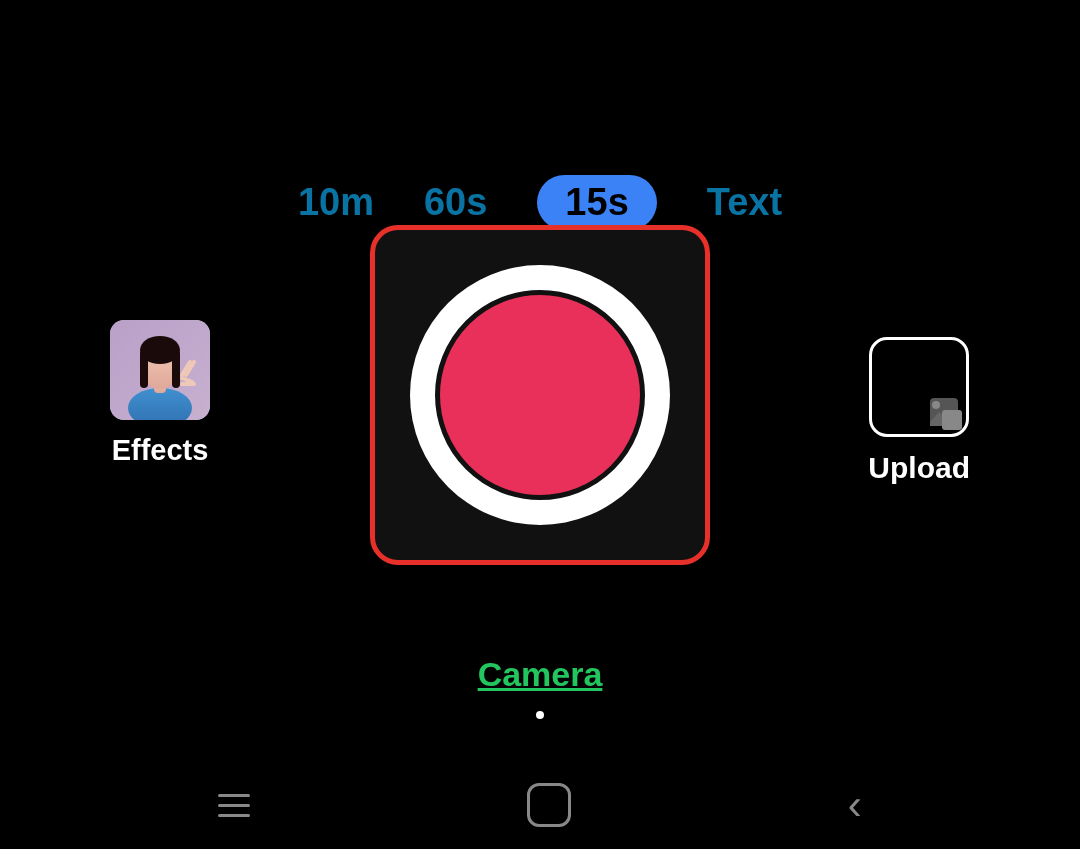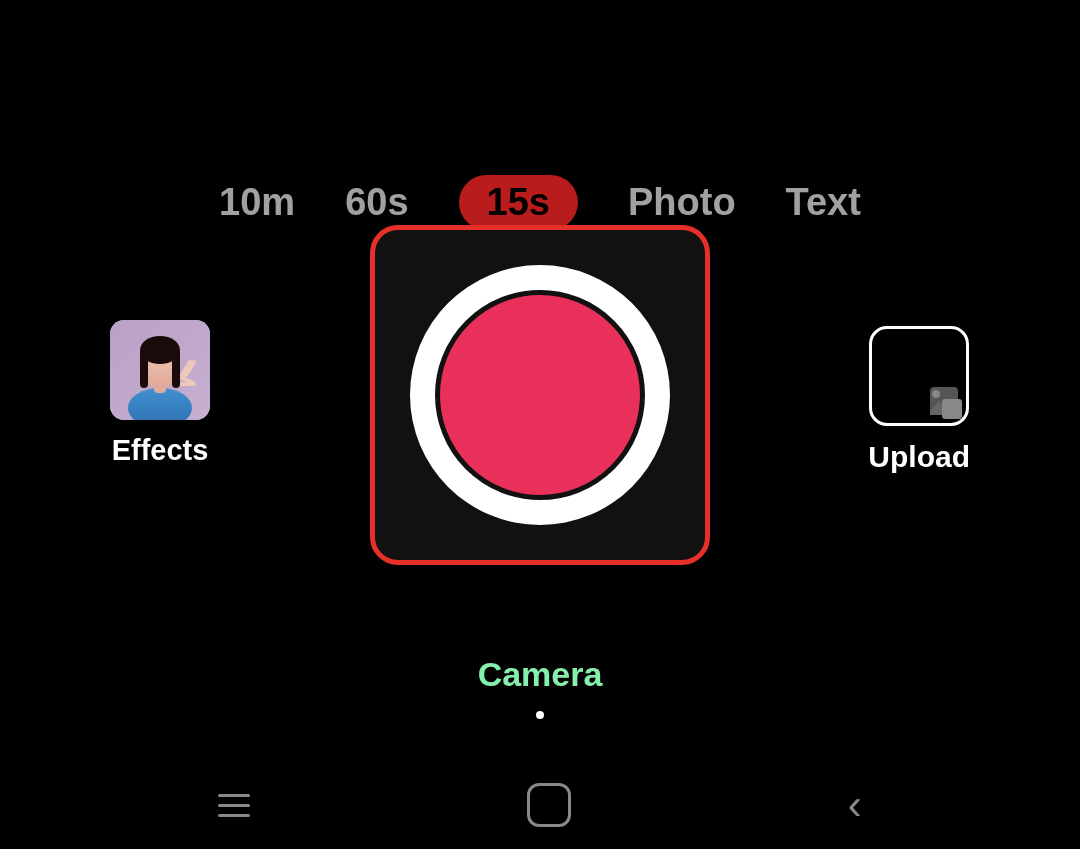--- a/index.html
+++ b/index.html
@@ -23,29 +23,29 @@
       top: 175px;
       left: 0;
       right: 0;
       display: flex;
       justify-content: center;
       align-items: center;
       gap: 50px;
     }
 
     .duration-tab {
-      color: #e5e5e5;
+      color: #0ea5e9;
       font-size: 38px;
       font-weight: 600;
       cursor: pointer;
       opacity: 0.7;
     }
 
     .duration-tab.active {
-      background: #b91c1c;
+      background: #3b82f6;
       color: #000;
       border-radius: 30px;
       padding: 6px 28px;
       opacity: 1;
     }
 
     
     .capture-area {
       position: absolute;
       top: 225px;
@@ -103,21 +103,21 @@
 
     .effects-label {
       color: #fff;
       font-size: 29px;
       font-weight: 600;
     }
 
     
     .upload-container {
       position: absolute;
-      top: 326px;
+      top: 337px;
       right: 110px;
       display: flex;
       flex-direction: column;
       align-items: center;
       gap: 14px;
       cursor: pointer;
     }
 
     .upload-icon {
       width: 100px;
@@ -159,22 +159,23 @@
     }
 
     .mode-tab {
       color: #888;
       font-size: 34px;
       font-weight: 600;
       cursor: pointer;
     }
 
     .mode-tab.active {
-      color: #86efac;
+      color: #22c55e;
       font-weight: 700;
+      text-decoration: underline;
     }
 
     
     .mode-indicator {
       position: absolute;
       bottom: 130px;
       left: 50%;
       transform: translateX(-50%);
       display: flex;
       justify-content: center;
@@ -232,21 +233,20 @@
       cursor: pointer;
     }
   </style>
 </head>
 <body>
 
 <div class="duration-tabs">
   <span class="duration-tab">10m</span>
   <span class="duration-tab">60s</span>
   <span class="duration-tab active">15s</span>
-  <span class="duration-tab">Photo</span>
   <span class="duration-tab">Text</span>
 </div>
 
 <div class="capture-area">
   <div class="record-button-outer">
     <div class="record-button-inner"></div>
   </div>
 </div>
 
 <div class="effects-container">

